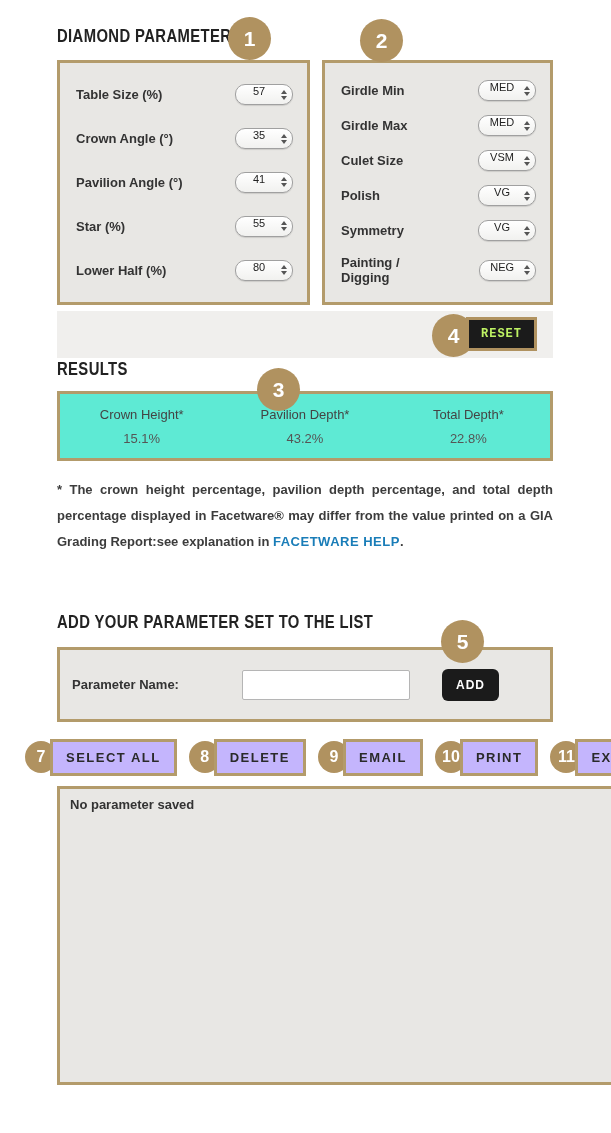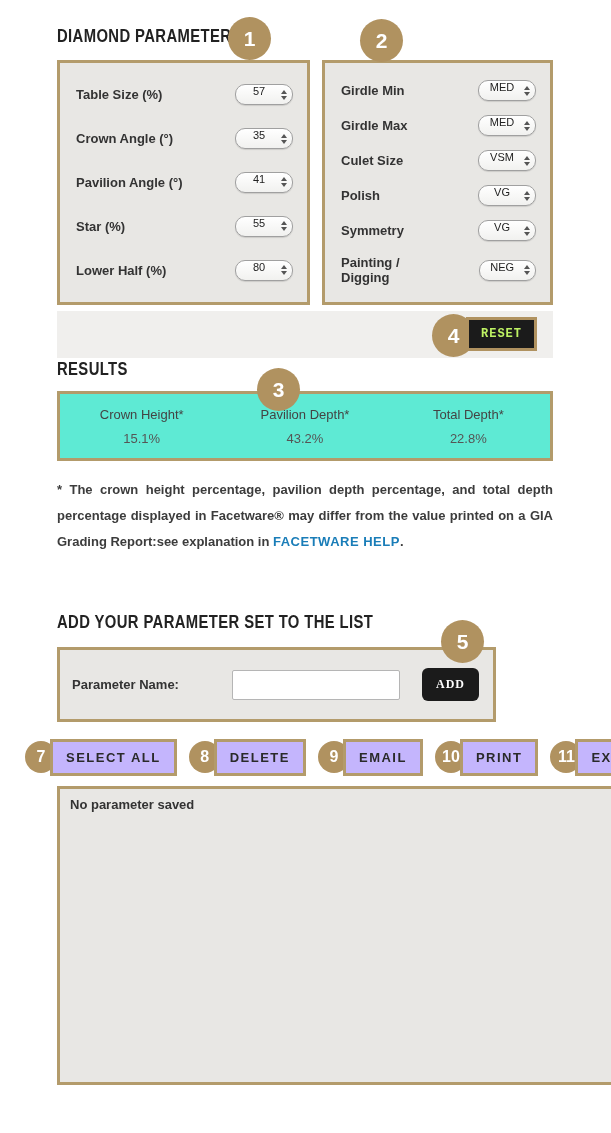--- a/index.html
+++ b/index.html
@@ -141,45 +141,45 @@
   }
   .footnote a { color: #1a7db8; text-decoration: none; letter-spacing: 0.5px; cursor: pointer; }
 
   .h-add { margin-top: 56px; }
 
   
   .param-name-box {
     position: relative;
     margin-left: 57px;
     margin-top: 14px;
-    width: 439px;
+    width: 496px;
     height: 75px;
     border: 3px solid #b39b6b;
     background: #e8e7e4;
     display: flex;
     align-items: center;
     padding: 0 14px 0 12px;
   }
   .param-name-label { font-size: 13px; font-weight: bold; color: #333333; width: 170px; }
   .param-name-input {
     width: 168px; height: 30px;
     border: 1px solid #b5b5b5;
     background: #ffffff;
     border-radius: 2px;
     font-family: "Liberation Sans", sans-serif;
     font-size: 13px;
     padding: 0 6px;
   }
   .add-button {
-    margin-left: 22px;
+    margin-left: 32px;
     background: #1b1b1b;
     color: #ffffff;
     border: none;
     border-radius: 6px;
-    font-family: Liberation Serif, serif;
+    font-family: Liberation Sans, sans-serif;
     font-size: 12px;
     font-weight: bold;
     letter-spacing: 1px;
     padding: 9px 14px;
     cursor: pointer;
   }
 
   
   .actions-row {
     margin-left: 25px;

